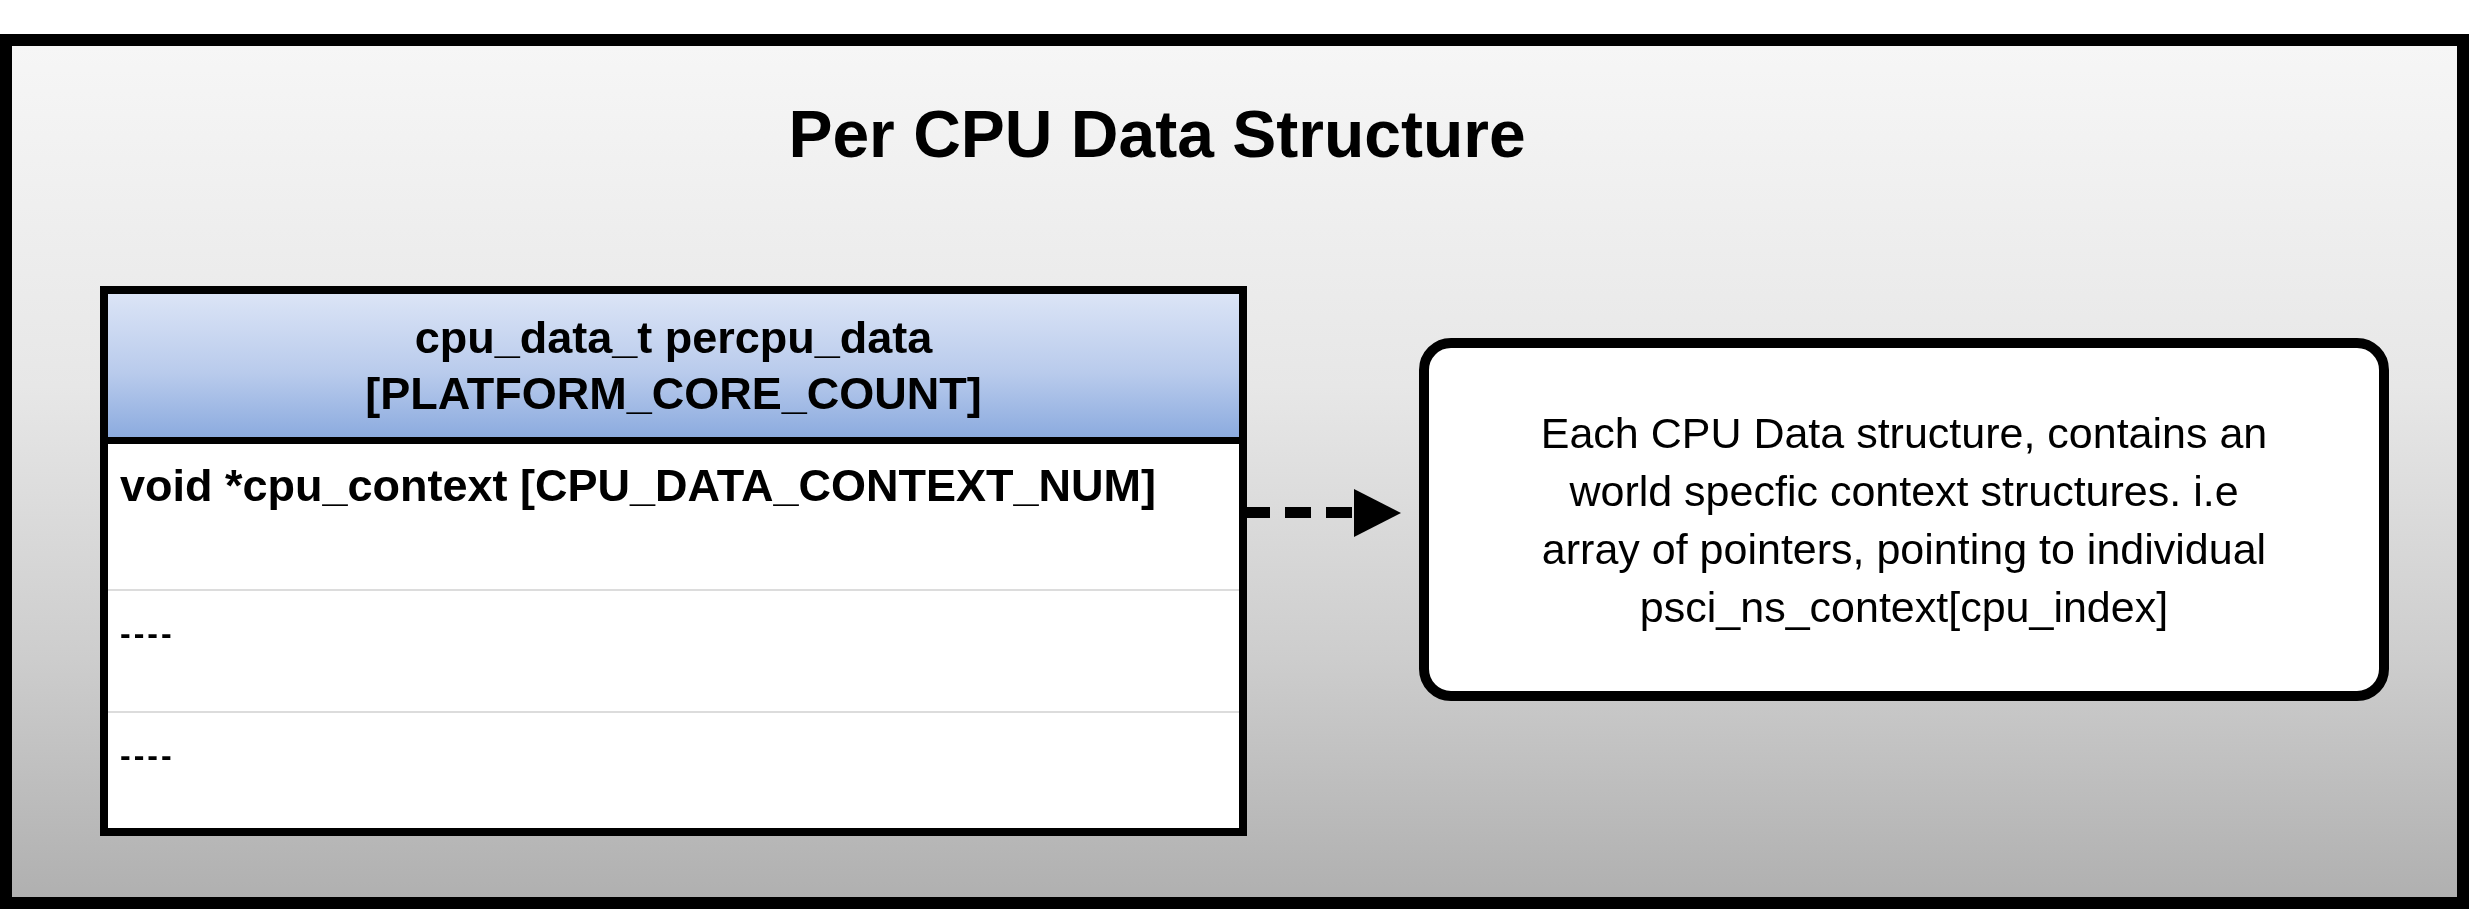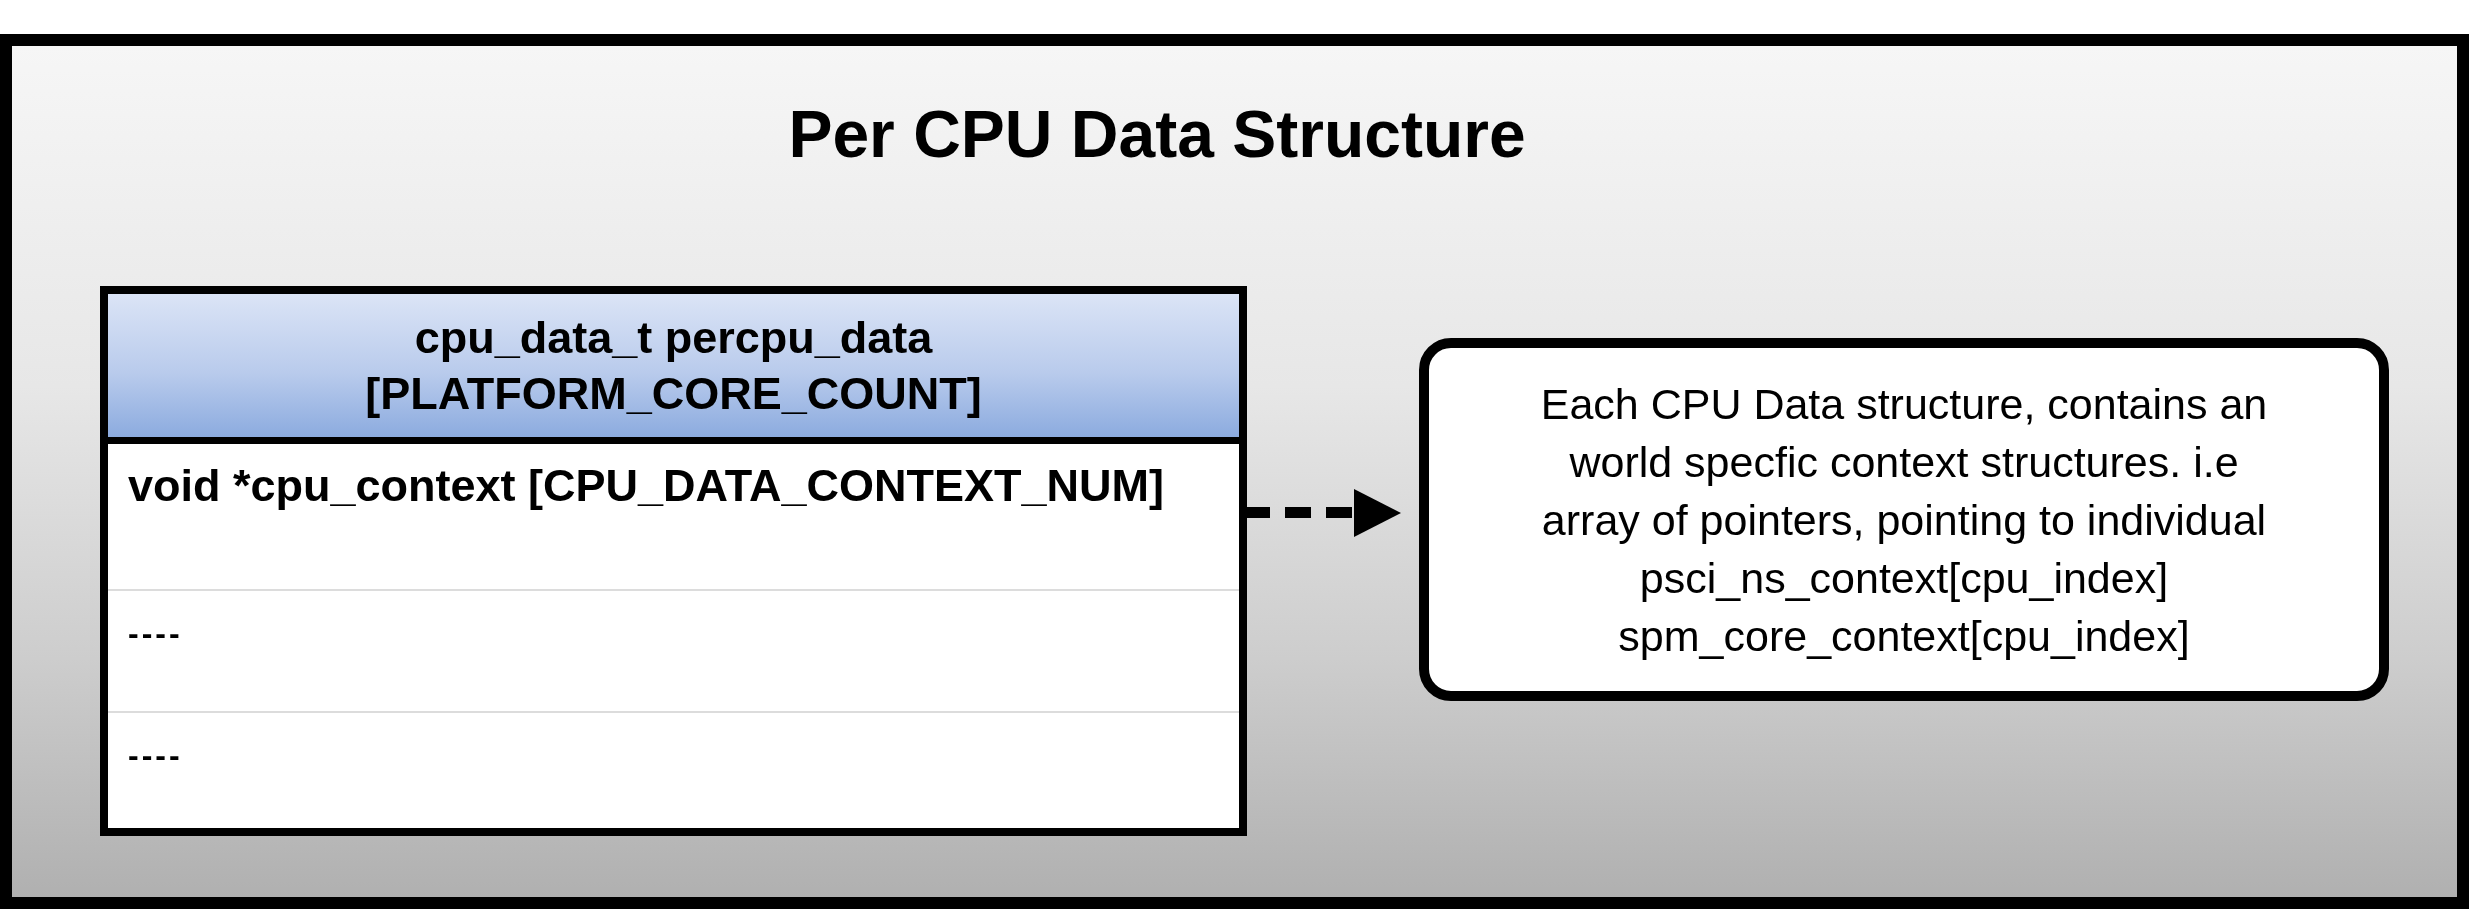--- a/index.html
+++ b/index.html
@@ -53,21 +53,21 @@
     flex-direction: column;
     justify-content: center;
     align-items: center;
     font-size: 45px;
     font-weight: bold;
     line-height: 56px;
   }
   .cpu-row {
     box-sizing: border-box;
     background: #ffffff;
-    padding: 16px 18px 0 20px;
+    padding: 16px 18px 0 12px;
     font-weight: bold;
   }
   .cpu-row.divider { border-bottom: 2px solid #dcdcdc; }
   .cpu-row-main {
     height: 147px;
     font-size: 45px;
     line-height: 52px;
     white-space: nowrap;
   }
   .cpu-row-dash {
@@ -135,16 +135,15 @@
   </div>
 
   <div class="arrow-dashes"></div>
   <div class="arrow-head"></div>
 
   <div class="callout">
     <div class="callout-line">Each CPU Data structure, contains an</div>
     <div class="callout-line">world specfic context structures. i.e</div>
     <div class="callout-line">array of pointers, pointing to individual</div>
     <div class="callout-line">psci_ns_context[cpu_index]</div>
-    <div class="callout-line">spm_core_context[cpu_index]</div>
   </div>
 
 </div>
 
 </body></html>

